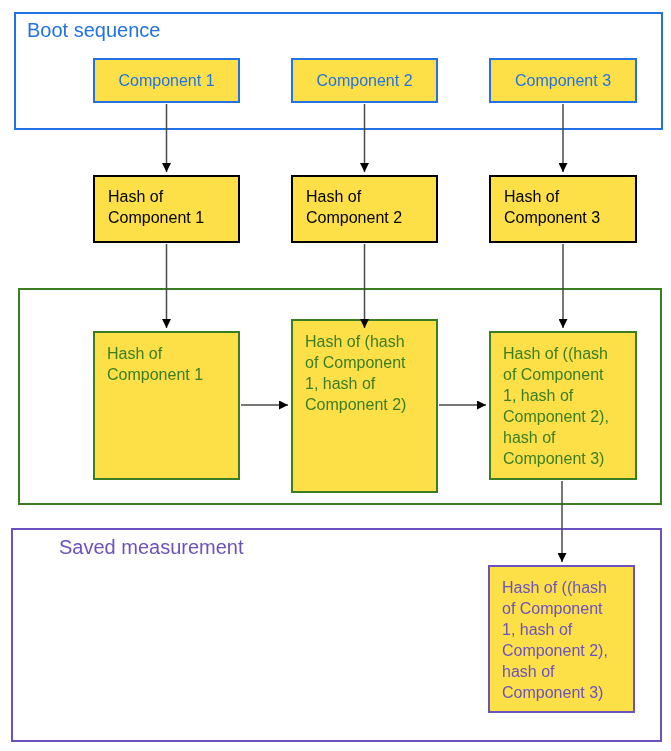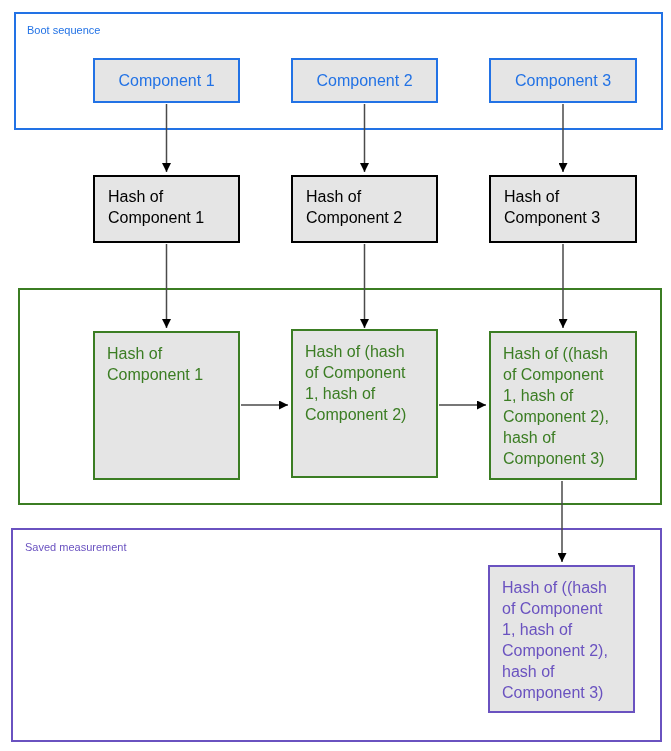--- a/index.html
+++ b/index.html
@@ -20,33 +20,33 @@
     border: 2px solid;
     background: transparent;
     box-sizing: border-box;
   }
   .container.blue   { border-color: var(--blue); }
   .container.green  { border-color: var(--green); }
   .container.purple { border-color: var(--purple); }
 
   .group-label {
     position: absolute;
-    font-size: 11px;
+    font-size: 20px;
     line-height: 21px;
     white-space: nowrap;
   }
   .group-label.blue   { color: var(--blue); }
   .group-label.green  { color: var(--green); }
-  .group-label.purple { color: var(--purple); }
+  .group-label.purple { color: var(--purple); margin-left: 34px; }
 
   .box {
     position: absolute;
     border: 2px solid;
     box-sizing: border-box;
-    background: #e5e5e5;
+    background: #fde047;
     font-size: 16px;
     line-height: 21px;
   }
   .box .box-text {
     white-space: pre-line;
   }
   .box.comp {
     border-color: var(--blue);
     color: var(--blue);
     display: flex;
@@ -89,21 +89,21 @@
   #comp-2       { left: 291px; top: 58px;  width: 147px; height: 45px; }
   #comp-3       { left: 489px; top: 58px;  width: 148px; height: 45px; }
 
   #hash-1       { left: 93px;  top: 175px; width: 147px; height: 68px; }
   #hash-2       { left: 291px; top: 175px; width: 147px; height: 68px; }
   #hash-3       { left: 489px; top: 175px; width: 148px; height: 68px; }
 
   #inter-group  { left: 18px;  top: 288px; width: 644px; height: 217px; }
   #inter-label  { left: 28px;  top: 296px; }
   #inter-1      { left: 93px;  top: 331px; width: 147px; height: 149px; }
-  #inter-2      { left: 291px; top: 329px; width: 147px; height: 149px; }
+  #inter-2      { left: 291px; top: 319px; width: 147px; height: 174px; }
   #inter-3      { left: 489px; top: 331px; width: 148px; height: 149px; }
 
   #saved-group  { left: 11px;  top: 528px; width: 651px; height: 214px; }
   #saved-label  { left: 25px;  top: 537px; }
   #saved-box    { left: 488px; top: 565px; width: 147px; height: 148px; }
 </style>
 </head>
 <body>
 
 <div class="canvas">

